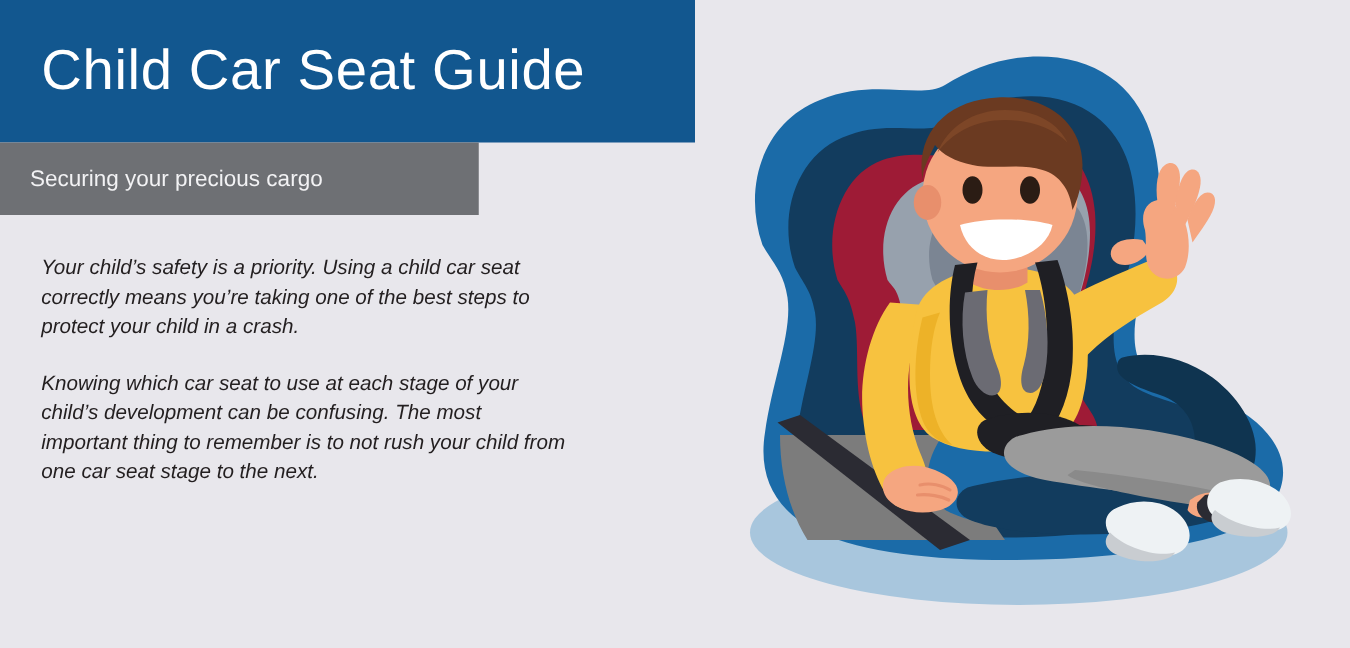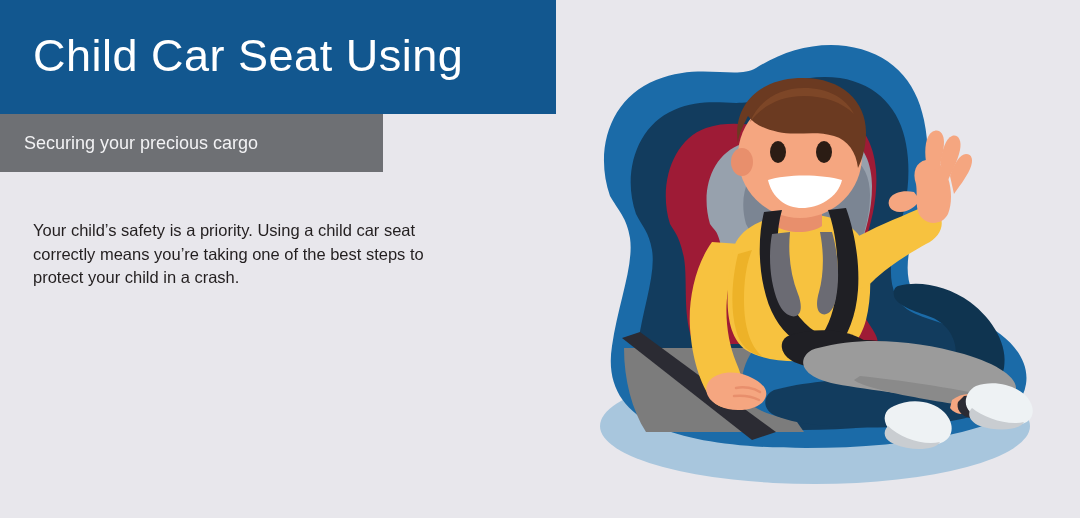--- a/index.html
+++ b/index.html
@@ -28,48 +28,49 @@
     position:absolute;left:0;top:114px;width:383px;height:58px;
     background:#6e7074;
   }
   .subtitle-text{
     position:absolute;left:24px;top:131px;
     font-size:18px;line-height:24px;
     font-weight:400;color:#f2f2f4;
     white-space:nowrap;
   }
   .body-block{
-    position:absolute;left:33px;top:219px;width:420px;
+    position:absolute;left:33px;top:203px;width:420px;font-style:italic;
   }
   .body-para{
     margin:0 0 22px 0;
     font-size:16.5px;line-height:23.5px;
     color:#231f20;
   }
   .body-para:last-child{margin-bottom:0;}
 
   
   .illustration{
     position:absolute;left:560px;top:28px;width:500px;height:472px;
   }
   .illustration svg{display:block;width:100%;height:100%;}
 </style>
 </head>
 <body>
 
 <div id="page">
 
   <div class="header-bar"></div>
-  <div class="header-title">Child Car Seat Using</div>
+  <div class="header-title">Child Car Seat Guide</div>
 
   <div class="subtitle-bar"></div>
   <div class="subtitle-text">Securing your precious cargo</div>
 
   <div class="body-block">
     <p class="body-para">Your child’s safety is a priority. Using a child car seat correctly means you’re taking one of the best steps to protect your child in a crash.</p>
+    <p class="body-para">Knowing which car seat to use at each stage of your child’s development can be confusing. The most important thing to remember is to not rush your child from one car seat stage to the next.</p>
   </div>
 
   <div class="illustration">
     <svg viewBox="0 0 500 472" xmlns="http://www.w3.org/2000/svg">
 
       <ellipse cx="255" cy="398" rx="215" ry="58" fill="#a8c6dd"></ellipse>
 
       <path d="M50,168
                C34,122 50,70 96,52
                C140,34 176,52 196,40

